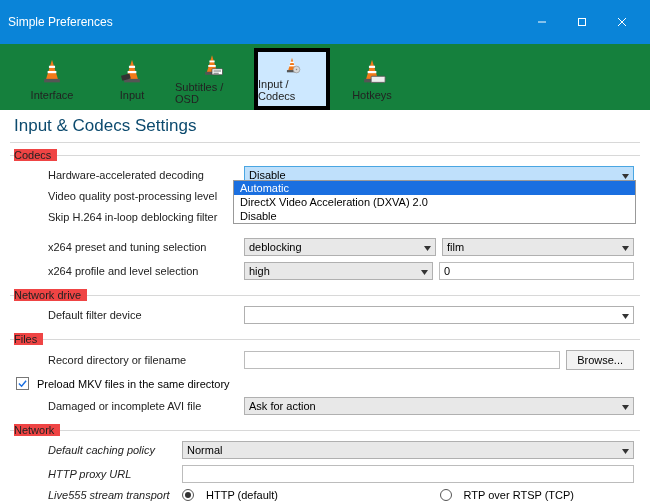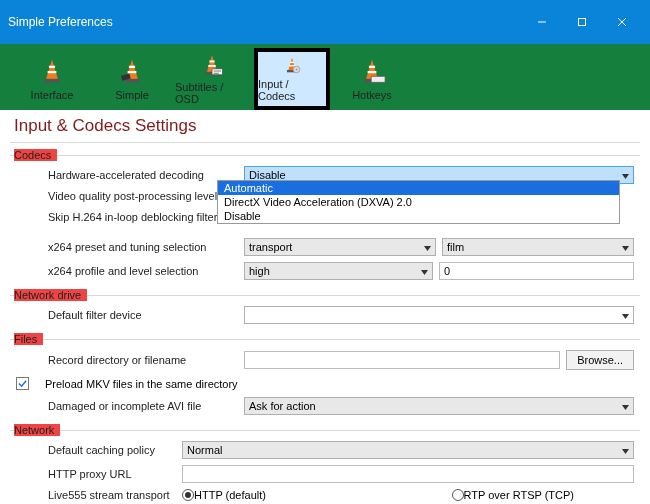--- a/index.html
+++ b/index.html
@@ -6,44 +6,44 @@
 body { background: #fff; width: 650px; height: 504px; overflow: hidden; }
 .titlebar { background: #0a84d8; height: 44px; display: flex; align-items: center; padding: 0 8px; color: #fff; }
 .titlebar-title { flex: 1; font-size: 12px; }
 .titlebar-btns { display: flex; gap: 0; }
 .titlebar-btn { width: 40px; height: 26px; display: flex; align-items: center; justify-content: center; color: #fff; }
 .titlebar-btn svg { width: 10px; height: 10px; }
 .tabheader { display: flex; padding: 4px 14px 0 14px; gap: 4px; background: #15803d; }
 .tab { display: flex; flex-direction: column; align-items: center; justify-content: center; width: 76px; height: 62px; border: 1px solid transparent; font-size: 11px; color: #222; padding: 4px 0; }
 .tab.active { background: #cde8ff; border: 4px solid #000000; }
 .tab .cone { width: 28px; height: 28px; margin-bottom: 4px; }
-.section-title { font-size: 17px; color: #7f1d1d; padding: 6px 14px 6px 14px; }
+.section-title { font-size: 17px; color: #0c4a6e; padding: 6px 14px 6px 14px; }
 .hr { border: none; border-top: 1px solid #d8d8d8; margin: 0 10px 4px 10px; }
 .content { padding: 0 10px; }
 .group { margin-top: 4px; }
 .group-header { font-size: 11px; color: #222; padding: 2px 4px; position: relative; }
 .group-header::before { content:""; position:absolute; right:0; top:50%; left:0; border-top:1px solid #d8d8d8; z-index:0; }
 .group-header span { position:relative; background:#ef4444; padding-right:6px; z-index:1; }
 .row { display: flex; align-items: center; padding: 3px 6px; gap: 6px; }
 .row-label { width: 190px; color: #222; margin-left: 32px; }
-.row-label.short { width: 128px; }
+.row-label.short { width: 128px; font-style: italic; }
 .select { flex: 1; height: 18px; background: #e8e8e8; border: 1px solid #b0b0b0; padding: 0 4px; display:flex; align-items:center; position:relative; }
 .select.open { background: #bfe0fb; border-color: #4aa6e2; }
 .select .arrow { position:absolute; right:4px; top:50%; transform:translateY(-50%); }
 .select .arrow svg { width:7px; height:5px; }
 .textbox { flex: 1; height: 18px; background: #fff; border: 1px solid #bcbcbc; padding: 0 4px; }
 .spin { width: 195px; height: 18px; background: #fff; border: 1px solid #bcbcbc; padding: 0 4px; display:flex; align-items:center; }
-.dropdown { position: absolute; z-index: 50; background: #fff; border: 1px solid #999; left: 217px; top: 180px; width: 403px; }
+.dropdown { position: absolute; z-index: 50; background: #fff; border: 1px solid #999; left: 233px; top: 180px; width: 403px; }
 .dropdown-item { padding: 1px 6px; font-size: 11px; }
 .dropdown-item.sel { background: #1a6fe0; color: #fff; }
 .btn { background: #f2f2f2; border: 1px solid #b0b0b0; padding: 1px 10px; height: 20px; display:flex; align-items:center; }
-.checkbox-row { display:flex; align-items:center; gap:16px; padding: 4px 6px; }
+.checkbox-row { display:flex; align-items:center; gap:8px; padding: 4px 6px; }
 .checkbox { width:13px; height:13px; border:1px solid #777; background:#fff; display:flex; align-items:center; justify-content:center; }
 .checkbox svg { width:9px; height:9px; }
-.radio-row { display:flex; align-items:flex-start; gap:0; }
+.radio-row { display:flex; align-items:flex-start; gap:12px; }
 .radio { width:12px; height:12px; border:1px solid #555; border-radius:50%; background:#fff; display:flex; align-items:center; justify-content:center; }
 .radio.checked::after { content:""; width:6px; height:6px; background:#333; border-radius:50%; }
 .pair { display:flex; gap:6px; flex:1; }
 </style>
 </head>
 <body>
 
 <div class="titlebar">
   <span class="titlebar-title">Simple Preferences</span>
   <div class="titlebar-btns">
@@ -77,21 +77,21 @@
     <span>Interface</span>
   </div>
   <div class="tab">
     <svg class="cone" viewBox="0 0 32 32">
         <polygon points="16,3 23,26 9,26" fill="#f27a1a"></polygon>
         <rect x="12.5" y="10" width="7" height="2.5" fill="#fff"></rect>
         <rect x="11" y="16" width="10" height="2.5" fill="#fff"></rect>
         <rect x="7" y="25" width="18" height="4" fill="#555"></rect>
         <rect x="4" y="20" width="10" height="6" fill="#333" transform="rotate(-15 9 23)"></rect>
       </svg>
-    <span>Simple</span>
+    <span>Input</span>
   </div>
   <div class="tab">
     <svg class="cone" viewBox="0 0 32 32">
         <polygon points="16,3 23,26 9,26" fill="#f27a1a"></polygon>
         <rect x="12.5" y="10" width="7" height="2.5" fill="#fff"></rect>
         <rect x="11" y="16" width="10" height="2.5" fill="#fff"></rect>
         <rect x="7" y="25" width="18" height="4" fill="#555"></rect>
         <rect x="16" y="21" width="14" height="8" rx="1" fill="#fff" stroke="#444"></rect>
         <line x1="18" y1="24" x2="28" y2="24" stroke="#444"></line>
         <line x1="18" y1="27" x2="25" y2="27" stroke="#444"></line>
@@ -149,21 +149,21 @@
         <span>None</span>
       </div>
     </div>
 
     <div style="height:6px"></div>
 
     <div class="row">
       <div class="row-label">x264 preset and tuning selection</div>
       <div class="pair">
         <div class="select">
-          <span>transport</span>
+          <span>deblocking</span>
           <span class="arrow"><svg viewBox="0 0 7 5">
                 <polygon points="0,0 7,0 3.5,5" fill="#333"></polygon>
               </svg></span>
         </div>
         <div class="select">
           <span>film</span>
           <span class="arrow"><svg viewBox="0 0 7 5">
                 <polygon points="0,0 7,0 3.5,5" fill="#333"></polygon>
               </svg></span>
         </div>

